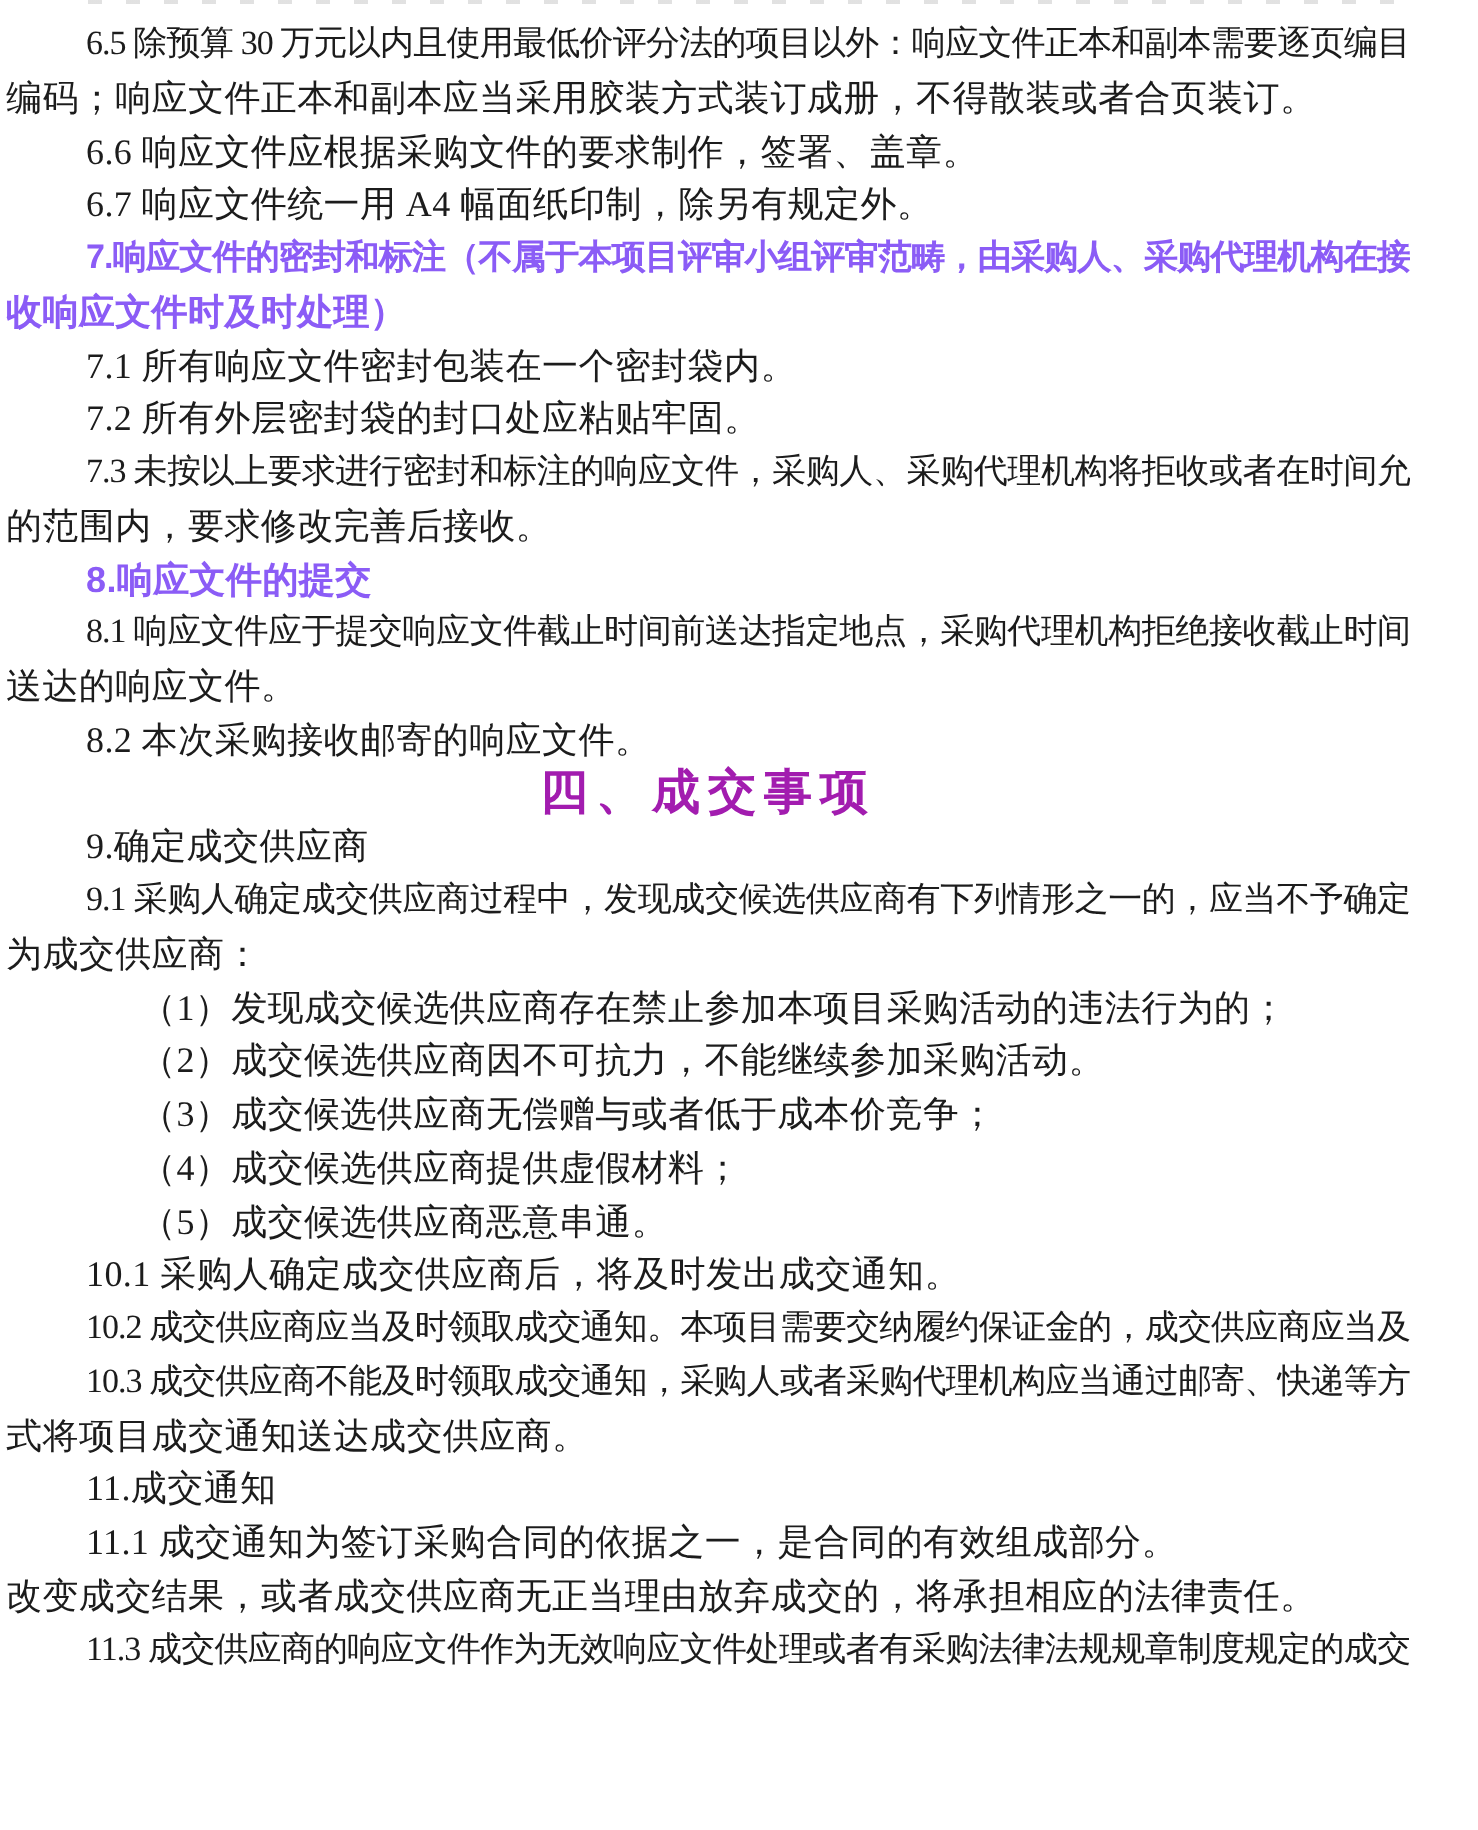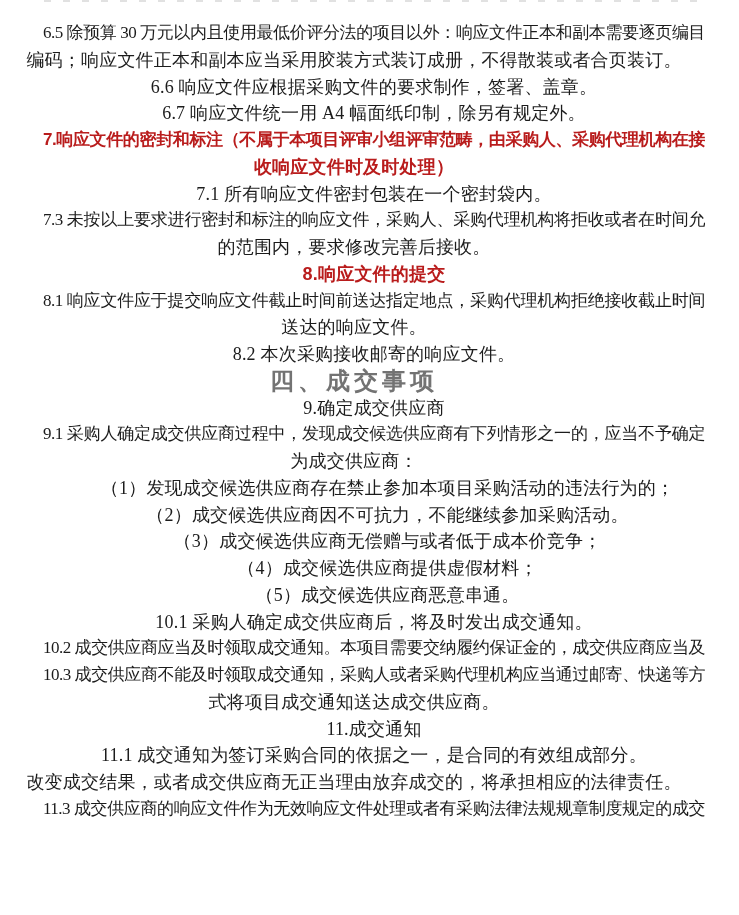--- a/index.html
+++ b/index.html
@@ -3,74 +3,74 @@
 <meta charset="utf-8">
 <style>
   html,body{margin:0;padding:0;background:#ffffff;}
   .page{
     position:relative;
     width:739px;height:915px;
     box-sizing:border-box;
     background:#ffffff;
     color:#1c1c1c;
     font-family:"Liberation Serif","DejaVu Serif",serif;
-    padding:20px 34px 0 3px;
+    padding:9px 34px 0 3px;
     overflow:hidden;
   }
   .remnant{
     position:absolute;top:0;left:44px;right:38px;height:2px;
     background:repeating-linear-gradient(90deg,#c9c9c9 0 7px,transparent 7px 19px);
     opacity:.55;
   }
   .ln{
     height:26.75px;
     line-height:26.75px;
     font-size:18px;
     white-space:nowrap;
     letter-spacing:0.2px;
-    text-align:center;
   }
   .indent{padding-left:40px;}
   .list{padding-left:67px;}
   .bold{
     font-family:"Liberation Sans","DejaVu Sans",sans-serif;
     font-weight:bold;
-    color:#b91c1c;
+    color:#8b5cf6;
   }
   .full{
     white-space:normal;
     font-size:17px;
     letter-spacing:-0.5px;
     text-align:justify;
     text-align-last:justify;
     overflow:hidden;
   }
   .title{
     text-align:center;
     font-family:"Liberation Sans","DejaVu Sans",sans-serif;
     font-weight:bold;
-    color:#737373;
+    color:#a21caf;
     font-size:24px;
     letter-spacing:4px;
     padding-left:0;
   }
 </style>
 </head>
 <body>
 
 <div class="page">
   <div class="remnant"></div>
 
   <div class="ln indent full">6.5 除预算 30 万元以内且使用最低价评分法的项目以外：响应文件正本和副本需要逐页编目</div>
   <div class="ln">编码；响应文件正本和副本应当采用胶装方式装订成册，不得散装或者合页装订。</div>
   <div class="ln indent">6.6 响应文件应根据采购文件的要求制作，签署、盖章。</div>
   <div class="ln indent">6.7 响应文件统一用 A4 幅面纸印制，除另有规定外。</div>
   <div class="ln indent bold full">7.响应文件的密封和标注（不属于本项目评审小组评审范畴，由采购人、采购代理机构在接</div>
   <div class="ln bold">收响应文件时及时处理）</div>
   <div class="ln indent">7.1 所有响应文件密封包装在一个密封袋内。</div>
+  <div class="ln indent">7.2 所有外层密封袋的封口处应粘贴牢固。</div>
   <div class="ln indent full">7.3 未按以上要求进行密封和标注的响应文件，采购人、采购代理机构将拒收或者在时间允许</div>
   <div class="ln">的范围内，要求修改完善后接收。</div>
   <div class="ln indent bold">8.响应文件的提交</div>
   <div class="ln indent full">8.1 响应文件应于提交响应文件截止时间前送达指定地点，采购代理机构拒绝接收截止时间后</div>
   <div class="ln">送达的响应文件。</div>
   <div class="ln indent">8.2 本次采购接收邮寄的响应文件。</div>
 
   <div class="ln title">四、成交事项</div>
 
   <div class="ln indent">9.确定成交供应商</div>

